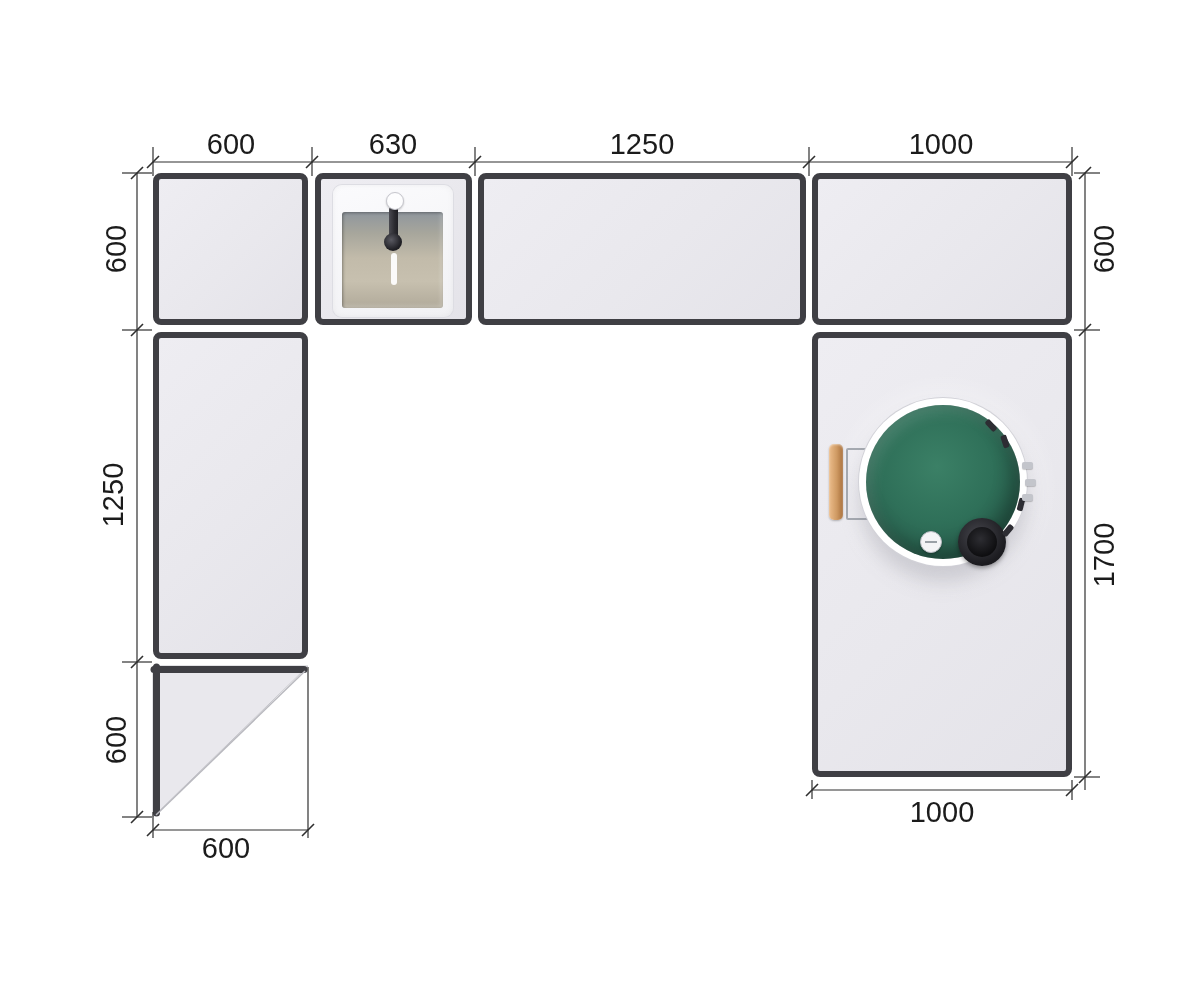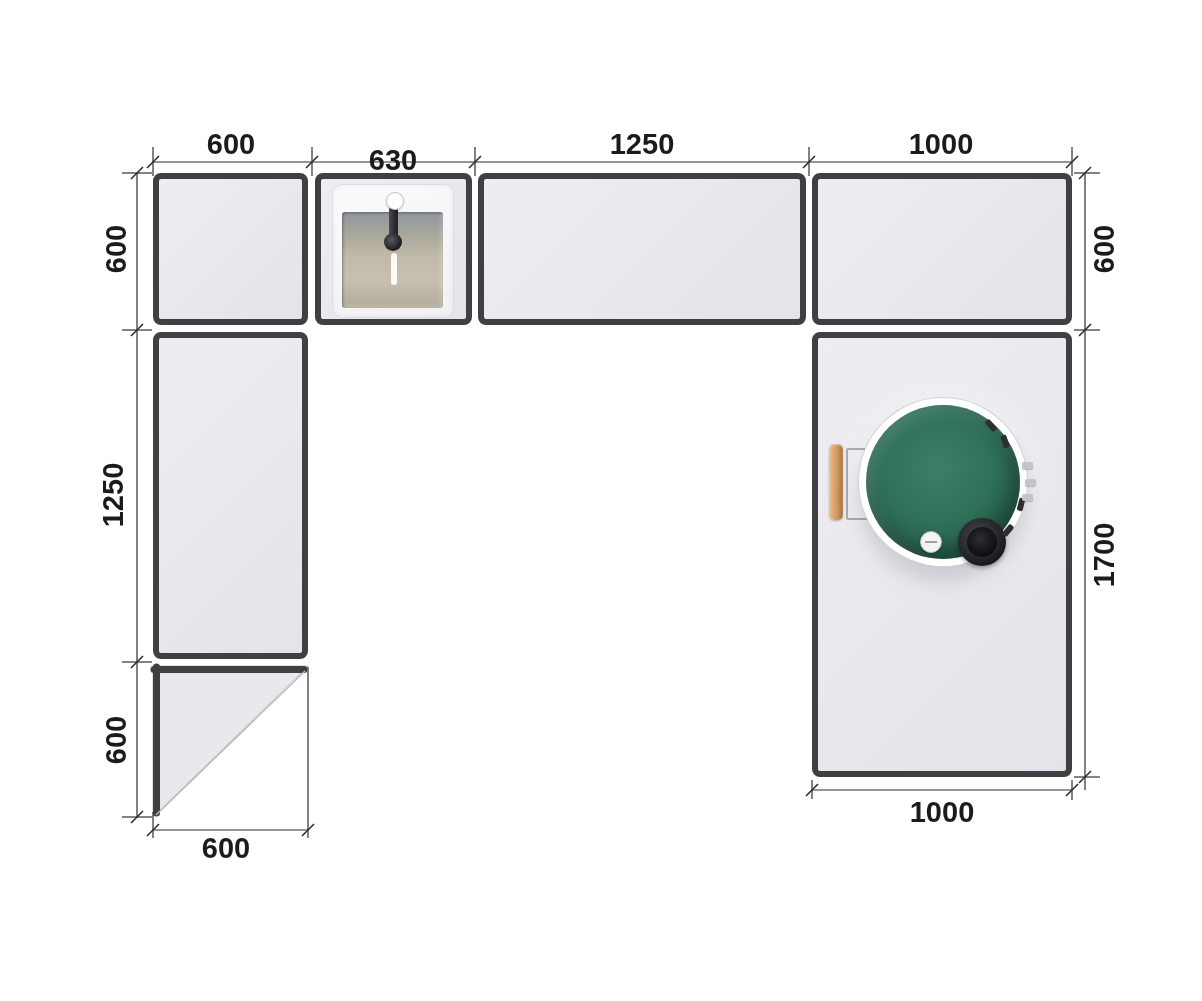--- a/index.html
+++ b/index.html
@@ -1,19 +1,18 @@
 <!DOCTYPE html>
 <html><head>
 <meta charset="utf-8">
 <style>
   html,body{margin:0;padding:0;background:#ffffff;}
   #canvas{
     position:relative;width:1202px;height:1001px;background:#ffffff;overflow:hidden;
     font-family:"Liberation Sans","DejaVu Sans",sans-serif;
-    font-weight:bold;
   }
   #plan-svg{position:absolute;left:0;top:0;width:1202px;height:1001px;}
   .module{
     position:absolute;box-sizing:border-box;
     border:6px solid #3f3f44;border-radius:8px;
     background:linear-gradient(135deg,#eeedf2 0%,#e9e8ed 55%,#e4e3e9 100%);
   }
   .dim-label{
     position:absolute;font-size:29px;color:#1b1b1b;line-height:1;white-space:nowrap;
     transform:translate(-50%,-50%);
@@ -179,21 +178,21 @@
     <div class="hinge" style="left:170px;top:81px;transform:rotate(-42deg);"></div>
     <div class="hinge" style="left:184px;top:97px;transform:rotate(-18deg);"></div>
     <div class="hinge" style="left:200px;top:160px;transform:rotate(14deg);"></div>
     <div class="hinge" style="left:187px;top:186px;transform:rotate(40deg);"></div>
     <div class="tab" style="left:204px;top:124px;"></div>
     <div class="tab" style="left:207px;top:141px;"></div>
     <div class="tab" style="left:204px;top:156px;"></div>
   </div>
 
   <div class="dim-label" style="left:231px;top:144px;">600</div>
-  <div class="dim-label" style="left:393px;top:160px;">630</div>
+  <div class="dim-label" style="left:393px;top:144px;">630</div>
   <div class="dim-label" style="left:642px;top:144px;">1250</div>
   <div class="dim-label" style="left:941px;top:144px;">1000</div>
 
   <div class="dim-label vert" style="left:116px;top:249px;">600</div>
   <div class="dim-label vert" style="left:113px;top:495px;">1250</div>
   <div class="dim-label vert" style="left:116px;top:740px;">600</div>
 
   <div class="dim-label vert" style="left:1104px;top:249px;">600</div>
   <div class="dim-label vert" style="left:1104px;top:555px;">1700</div>
 

